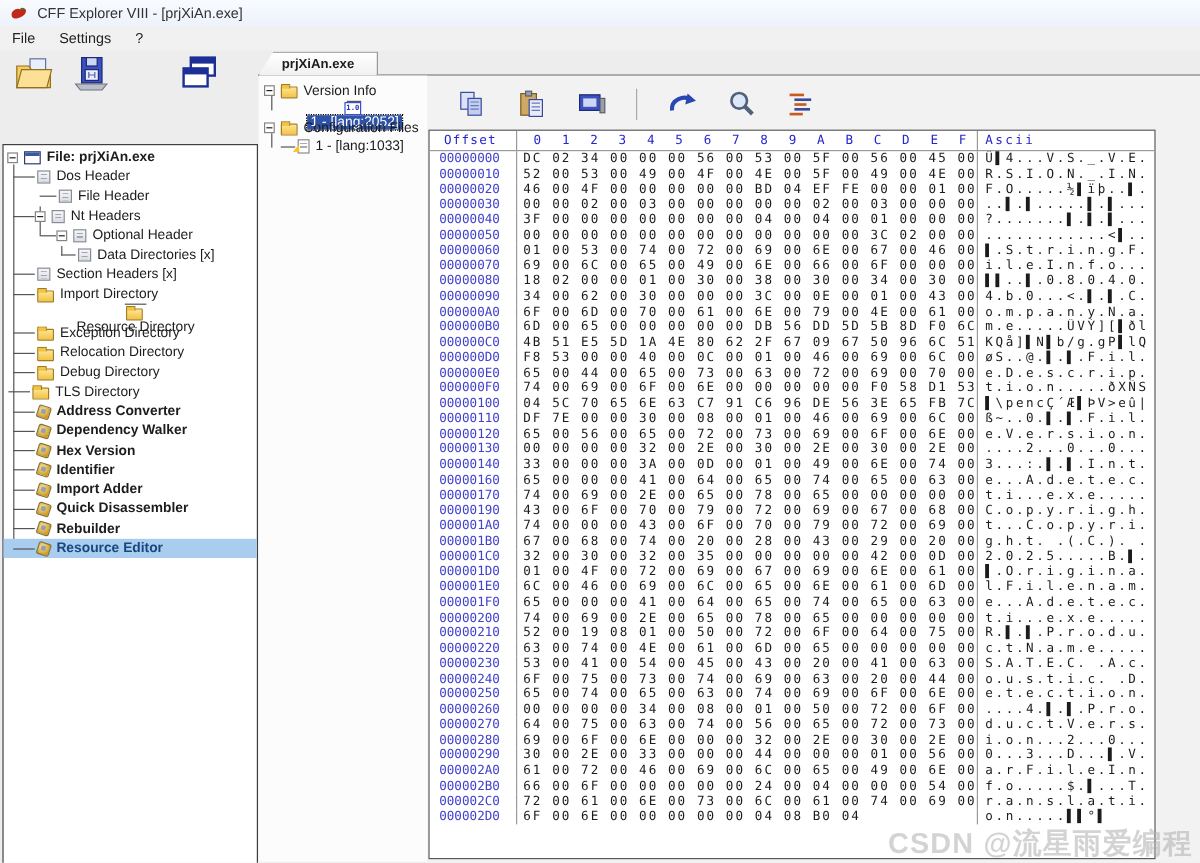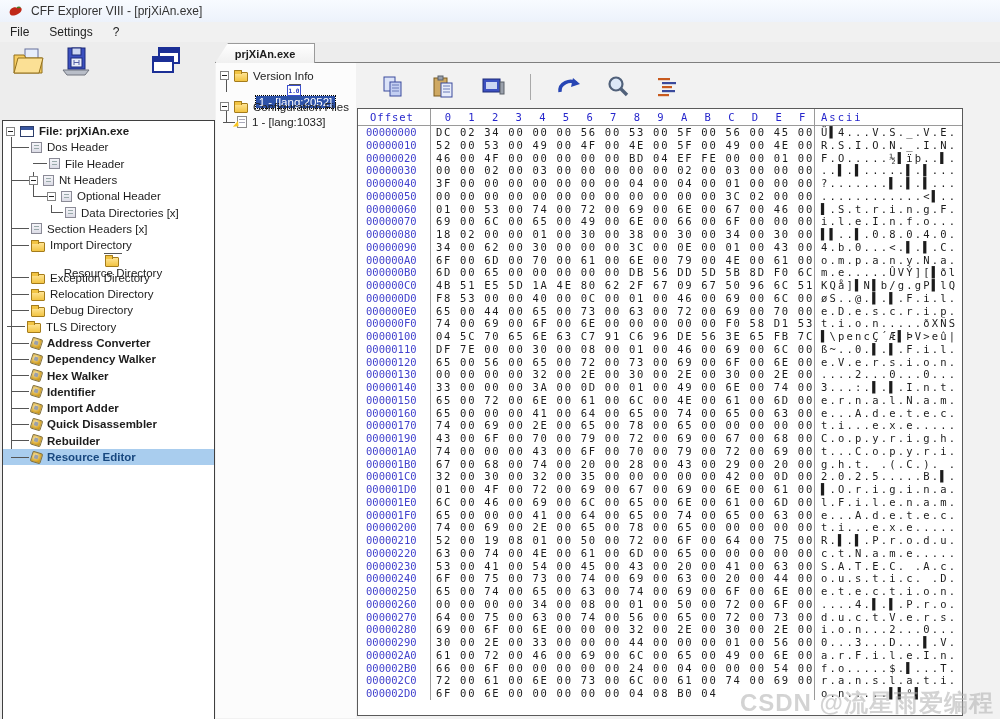--- a/index.html
+++ b/index.html
@@ -158,21 +158,21 @@
 
     <span class="ticon icon-version"></span>
     <span class="tlabel">1 - [lang:2052]</span>
   </div>
       <div class="titem d0" style="padding-left: 4px;">
 
     <span class="expander show"></span>
     <span class="ticon icon-folder"></span>
     <span class="tlabel">Configuration Files</span>
   </div>
-      <div class="titem d1" style="padding-left: 7px;">
+      <div class="titem d1" style="padding-left: 18px;">
     <span class="tick"></span>
 
     <span class="ticon icon-config"></span>
     <span class="tlabel">1 - [lang:1033]</span>
   </div>
     </div>
 </div>
 
 <div class="leftpanel">
   <div class="lefttree">
@@ -266,21 +266,21 @@
       <div class="titem d1 bold" style="padding-left: 8px;">
     <span class="tick"></span>
 
     <span class="ticon icon-tool"></span>
     <span class="tlabel">Dependency Walker</span>
   </div>
       <div class="titem d1 bold" style="padding-left: 8px;">
     <span class="tick"></span>
 
     <span class="ticon icon-tool"></span>
-    <span class="tlabel">Hex Walker</span>
+    <span class="tlabel">Hex Version</span>
   </div>
       <div class="titem d1 bold" style="padding-left: 8px;">
     <span class="tick"></span>
 
     <span class="ticon icon-tool"></span>
     <span class="tlabel">Identifier</span>
   </div>
       <div class="titem d1 bold" style="padding-left: 8px;">
     <span class="tick"></span>
 
@@ -466,25 +466,20 @@
     <span class="c-off">00000130</span>
     <span class="c-byt">00 00 00 00 32 00 2E 00 30 00 2E 00 30 00 2E 00</span>
     <span class="c-asc">....2...0...0...</span>
   </div>
       <div class="hexrow">
     <span class="c-off">00000140</span>
     <span class="c-byt">33 00 00 00 3A 00 0D 00 01 00 49 00 6E 00 74 00</span>
     <span class="c-asc">3...:.▌.▌.I.n.t.</span>
   </div>
       <div class="hexrow">
-    <span class="c-off">00000150</span>
-    <span class="c-byt">65 00 72 00 6E 00 61 00 6C 00 4E 00 61 00 6D 00</span>
-    <span class="c-asc">e.r.n.a.l.N.a.m.</span>
-  </div>
-      <div class="hexrow">
     <span class="c-off">00000160</span>
     <span class="c-byt">65 00 00 00 41 00 64 00 65 00 74 00 65 00 63 00</span>
     <span class="c-asc">e...A.d.e.t.e.c.</span>
   </div>
       <div class="hexrow">
     <span class="c-off">00000170</span>
     <span class="c-byt">74 00 69 00 2E 00 65 00 78 00 65 00 00 00 00 00</span>
     <span class="c-asc">t.i...e.x.e.....</span>
   </div>
       <div class="hexrow">

